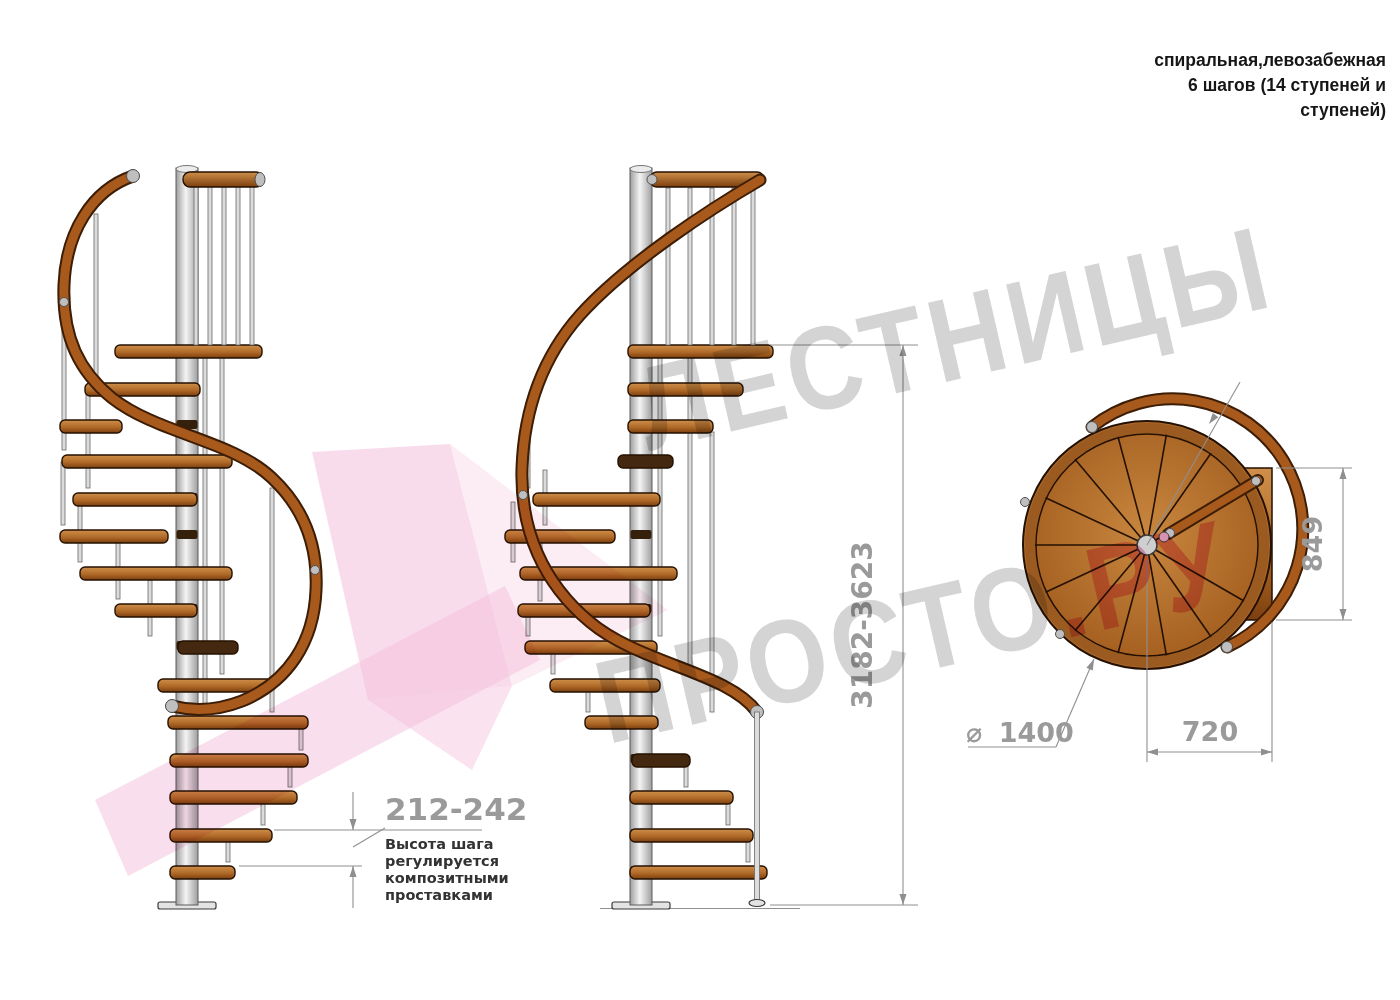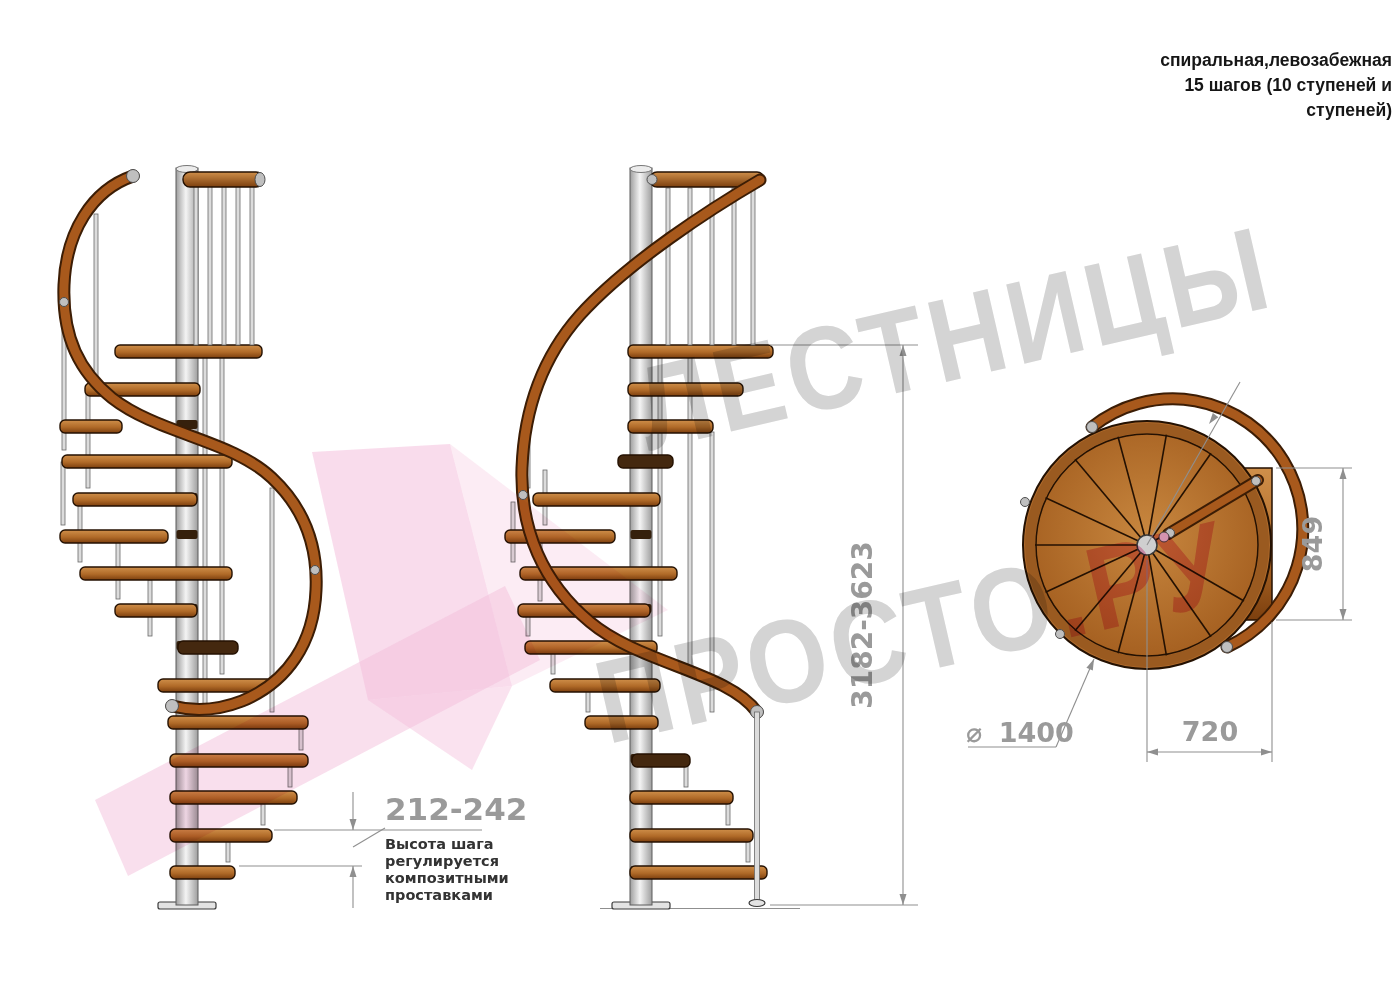--- a/index.html
+++ b/index.html
@@ -1,19 +1,19 @@
 <!DOCTYPE html>
 <html style="--wood-light: #cf8f4a; --wood-mid: #b06a28; --wood-dark: #7c3f0e; --rail: #a8591c; --rail-dark: #3c1d05; --outline: #241102; --steel-light: #f4f4f4; --steel-mid: #d7d7d7; --steel-dark: #9e9e9e; --dim-line: #8f8f8f; --dim-text: #9a9a9a; --note-text: #333333; --wm-gray: #d4d4d4; --wm-pink: #f2a8c8; --pink-shape: #f4bfdc;"><head>
 <meta charset="utf-8">
 <style>
   html,body{margin:0;padding:0;background:#ffffff;}
   .canvas{position:relative;width:1400px;height:1000px;background:#fff;overflow:hidden;
           font-family:"Liberation Sans",sans-serif;}
   
-  .annotation{position:absolute;top:48px;right:8px;text-align:right;
+  .annotation{position:absolute;top:48px;right:14px;text-align:right;
               font-size:17.5px;line-height:25px;font-weight:bold;color:#161616;}
   
   .wm{position:absolute;left:505px;top:300px;width:1100px;z-index:30;
       transform:rotate(-13deg) scaleX(0.88);transform-origin:left top;
       mix-blend-mode:multiply;pointer-events:none;
       font-weight:bold;font-size:118px;letter-spacing:6px;line-height:2.35;white-space:nowrap;}
   .wm .l1{margin-left:120px;color:var(--wm-gray);}
   .wm .l2{color:var(--wm-gray);}
   .wm .pink{color:var(--wm-pink);}
   .pinkshapes{position:absolute;left:0;top:0;z-index:28;mix-blend-mode:multiply;pointer-events:none;}
@@ -322,17 +322,17 @@
     <polygon points="368,700 512,686 472,770" fill="var(--pink-shape)" opacity="0.45"></polygon>
   </svg>
 
   <div class="wm">
     <div class="l1">ЛЕСТНИЦЫ</div>
     <div class="l2"><span>ПРОСТО</span><span class="pink">.РУ</span></div>
   </div>
 
   <div class="annotation">
     <div>спиральная,левозабежная</div>
-    <div>15 шагов (10 ступеней и</div>
+    <div>6 шагов (14 ступеней и</div>
     <div>ступеней)</div>
   </div>
 
 </div>
 
 </body></html>

